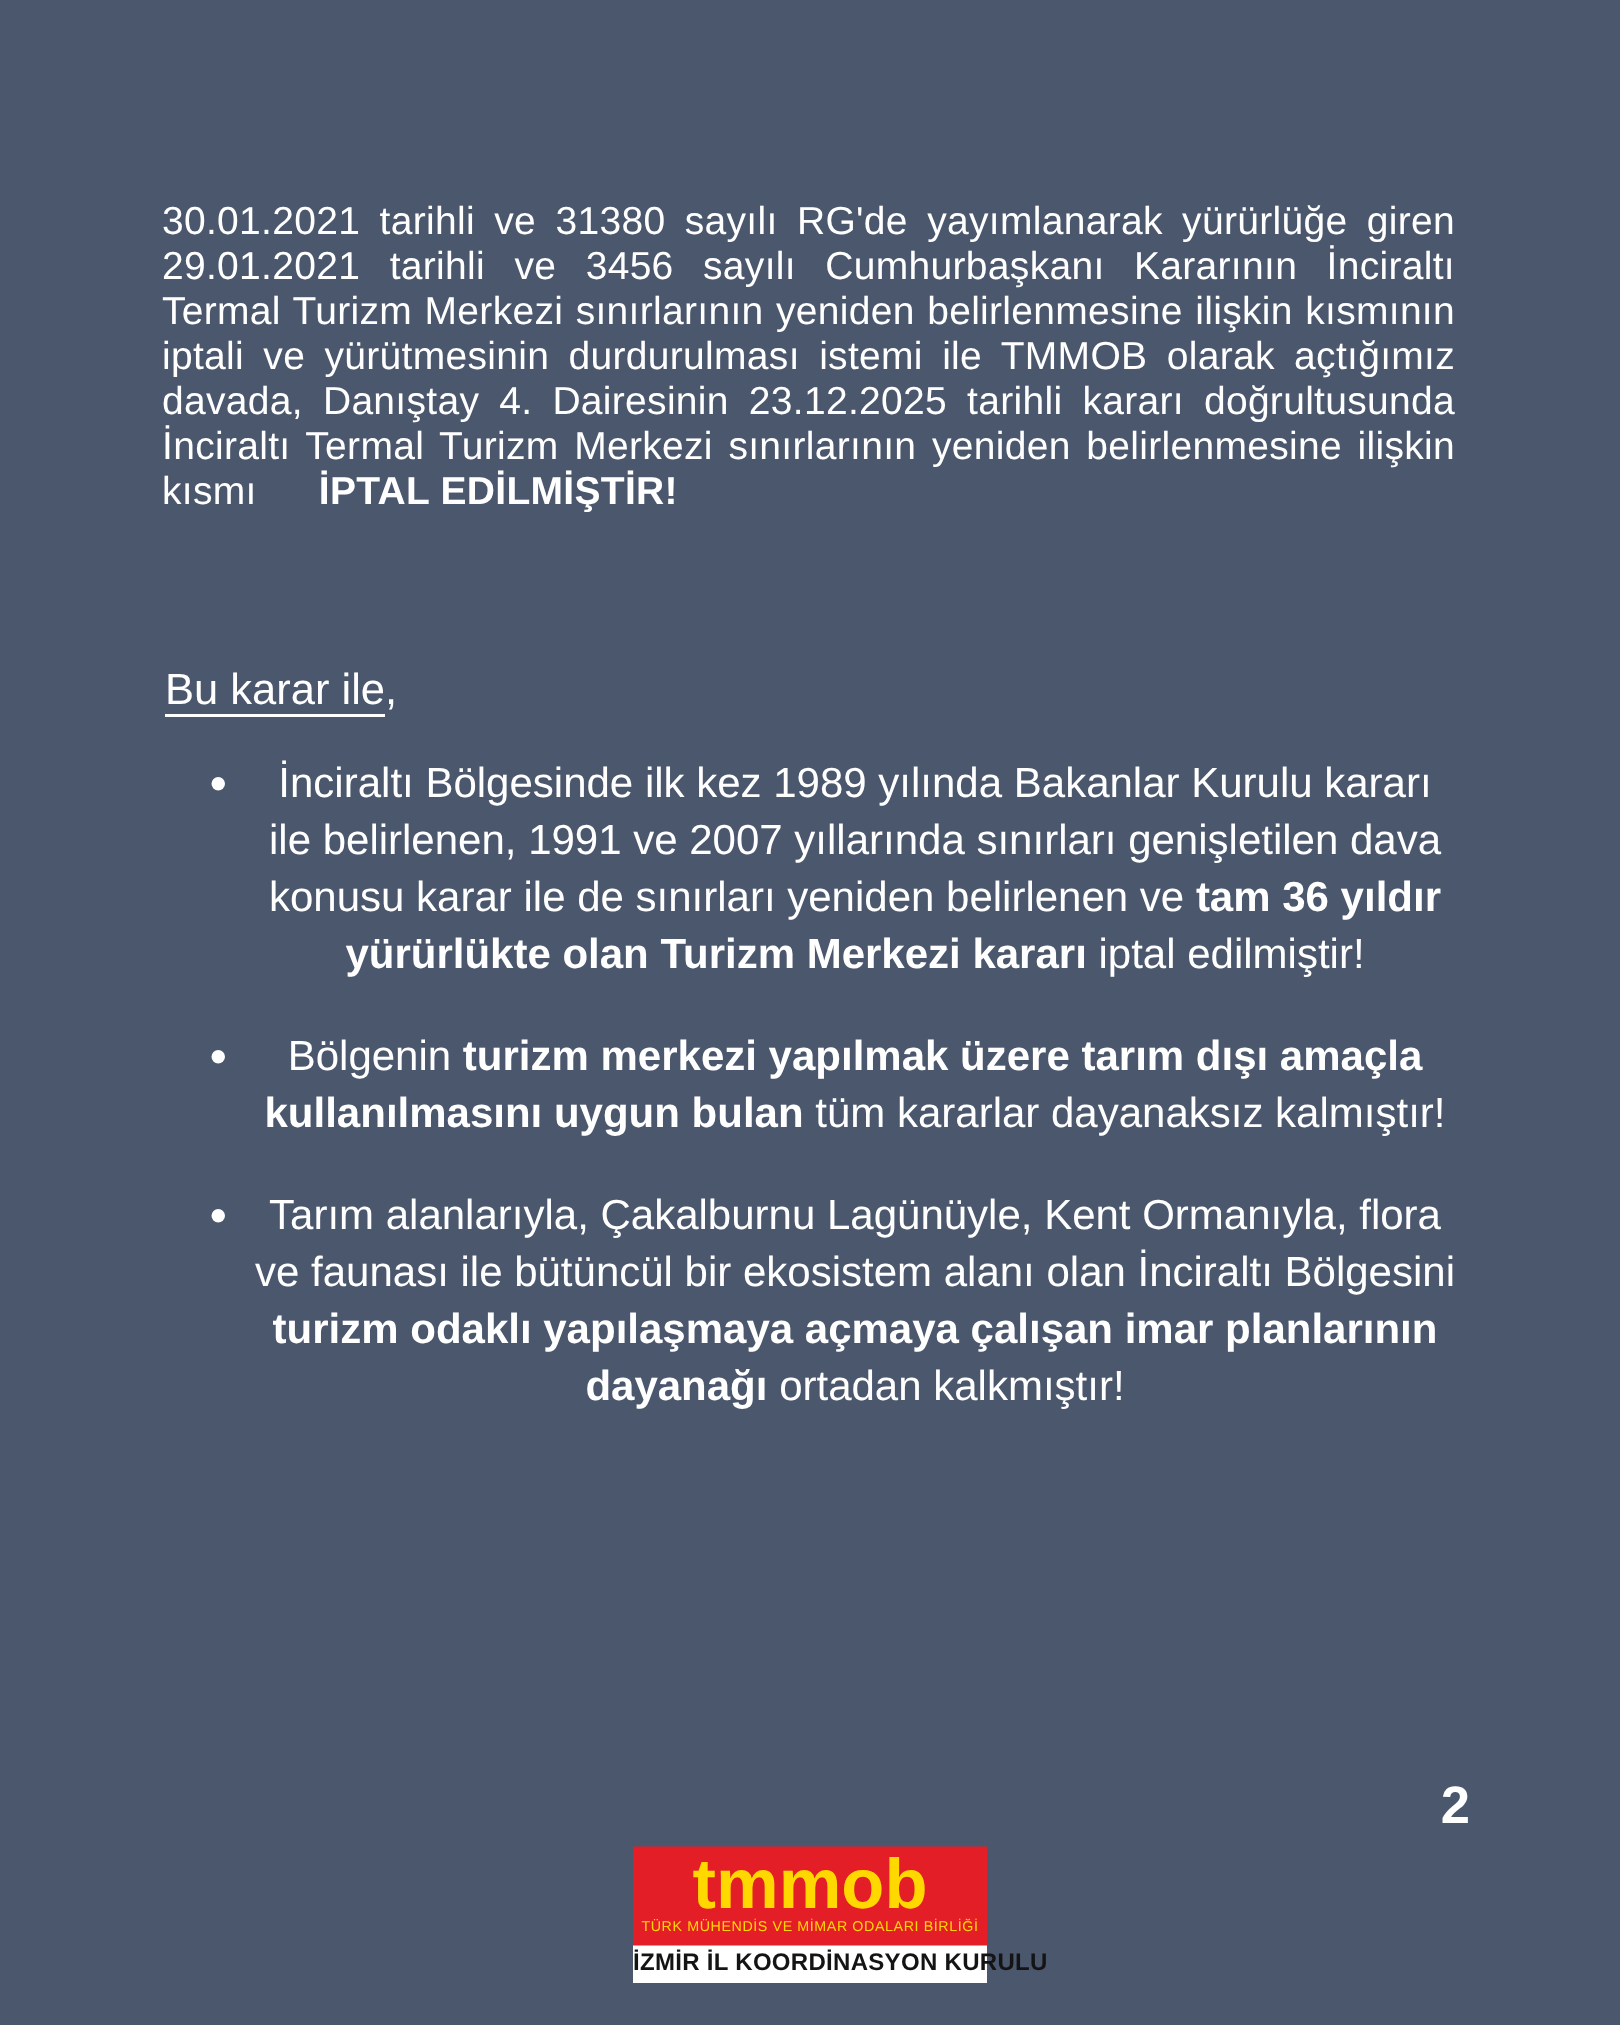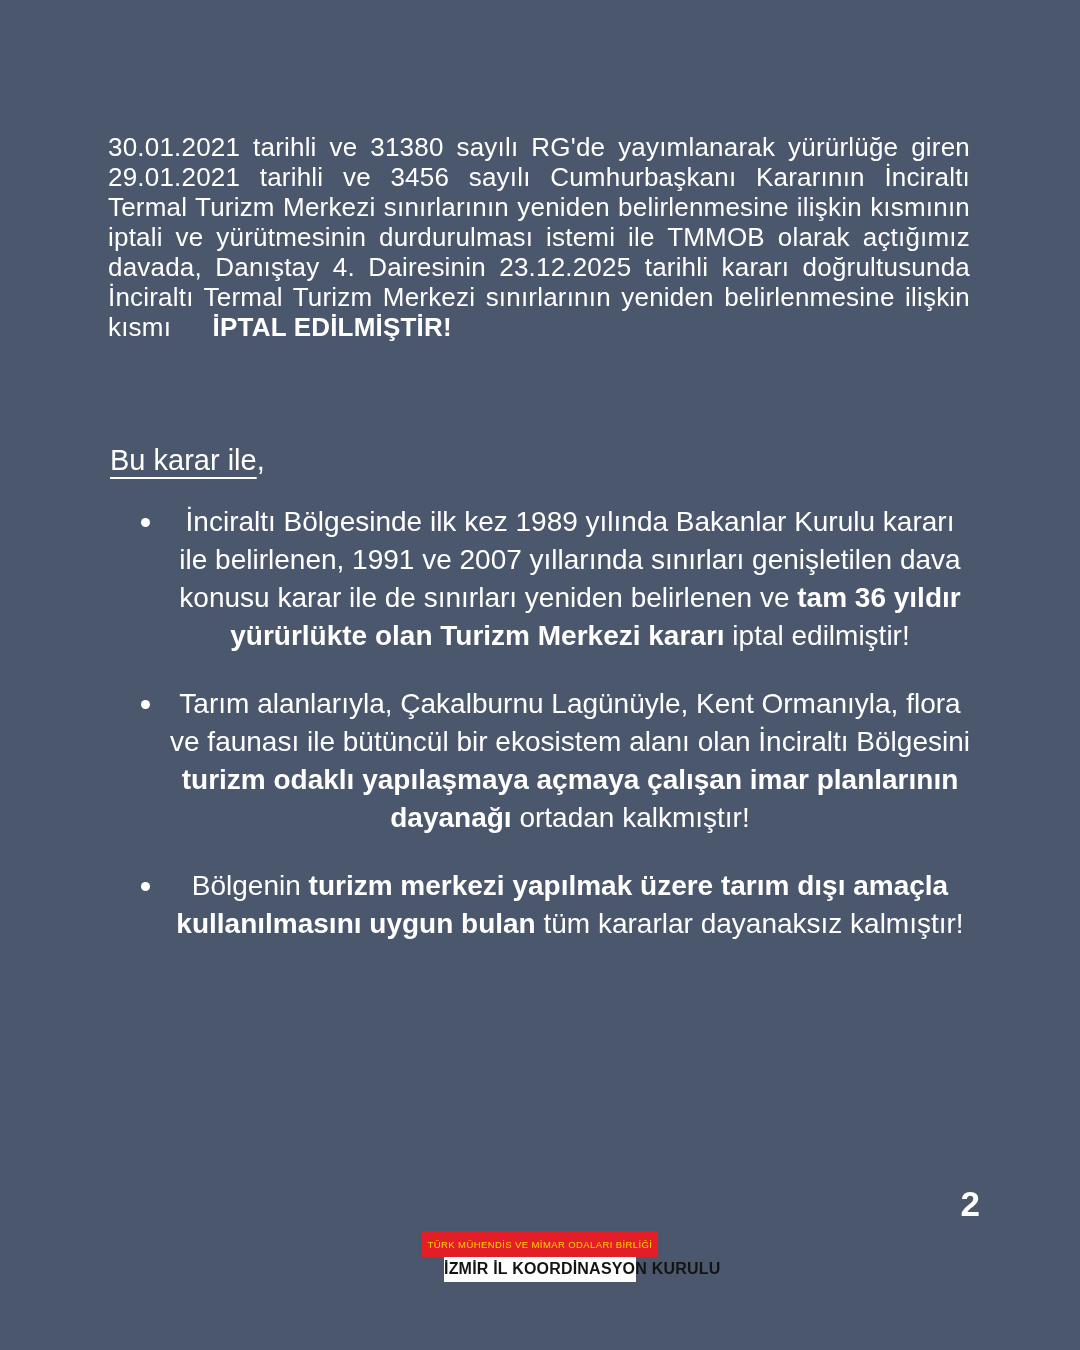--- a/index.html
+++ b/index.html
@@ -95,21 +95,21 @@
   }
   .logo-subtitle {
     color: #ffd800;
     font-weight: normal;
     font-size: 9.5px;
     letter-spacing: 0.4px;
     margin-top: 3px;
     white-space: nowrap;
   }
   .logo-bar {
-    width: 192px;
+    width: 236px;
     margin: 0 auto;
     background: #ffffff;
     color: #141414;
     font-weight: bold;
     font-size: 16px;
     letter-spacing: 0.2px;
     padding: 3px 0 4px 0;
     white-space: nowrap;
   }
 </style>
@@ -117,26 +117,27 @@
 <body>
 
 <div class="page">
 
   <p class="intro"><span>30.01.2021 tarihli ve 31380 sayılı RG'de yayımlanarak yürürlüğe giren 29.01.2021 tarihli ve 3456 sayılı Cumhurbaşkanı Kararının İnciraltı Termal Turizm Merkezi sınırlarının yeniden belirlenmesine ilişkin kısmının iptali ve yürütmesinin durdurulması istemi ile TMMOB olarak açtığımız davada, Danıştay 4. Dairesinin 23.12.2025 tarihli kararı doğrultusunda İnciraltı Termal Turizm Merkezi sınırlarının yeniden belirlenmesine ilişkin kısmı </span><strong>İPTAL EDİLMİŞTİR!</strong></p>
 
   <h2 class="heading"><span class="ul">Bu karar ile</span><span>,</span></h2>
 
   <ul class="bullets">
     <li><span>İnciraltı Bölgesinde ilk kez 1989 yılında Bakanlar Kurulu kararı ile belirlenen, 1991 ve 2007 yıllarında sınırları genişletilen dava konusu karar ile de sınırları yeniden belirlenen ve </span><strong>tam 36 yıldır yürürlükte olan Turizm Merkezi kararı</strong><span> iptal edilmiştir!</span></li>
+    <li><span>Bölgenin </span><strong>turizm merkezi yapılmak üzere tarım dışı amaçla kullanılmasını uygun bulan</strong><span> tüm kararlar dayanaksız kalmıştır!</span></li>
     <li><span>Tarım alanlarıyla, Çakalburnu Lagünüyle, Kent Ormanıyla, flora ve faunası ile bütüncül bir ekosistem alanı olan İnciraltı Bölgesini </span><strong>turizm odaklı yapılaşmaya açmaya çalışan imar planlarının dayanağı</strong><span> ortadan kalkmıştır!</span></li>
-    <li><span>Bölgenin </span><strong>turizm merkezi yapılmak üzere tarım dışı amaçla kullanılmasını uygun bulan</strong><span> tüm kararlar dayanaksız kalmıştır!</span></li>
   </ul>
 
   <div class="page-number">2</div>
 
   <div class="logo">
     <div class="logo-red">
+      <div class="logo-brand">tmmob</div>
       <div class="logo-subtitle">TÜRK MÜHENDİS VE MİMAR ODALARI BİRLİĞİ</div>
     </div>
     <div class="logo-bar">İZMİR İL KOORDİNASYON KURULU</div>
   </div>
 
 </div>
 
 </body></html>

